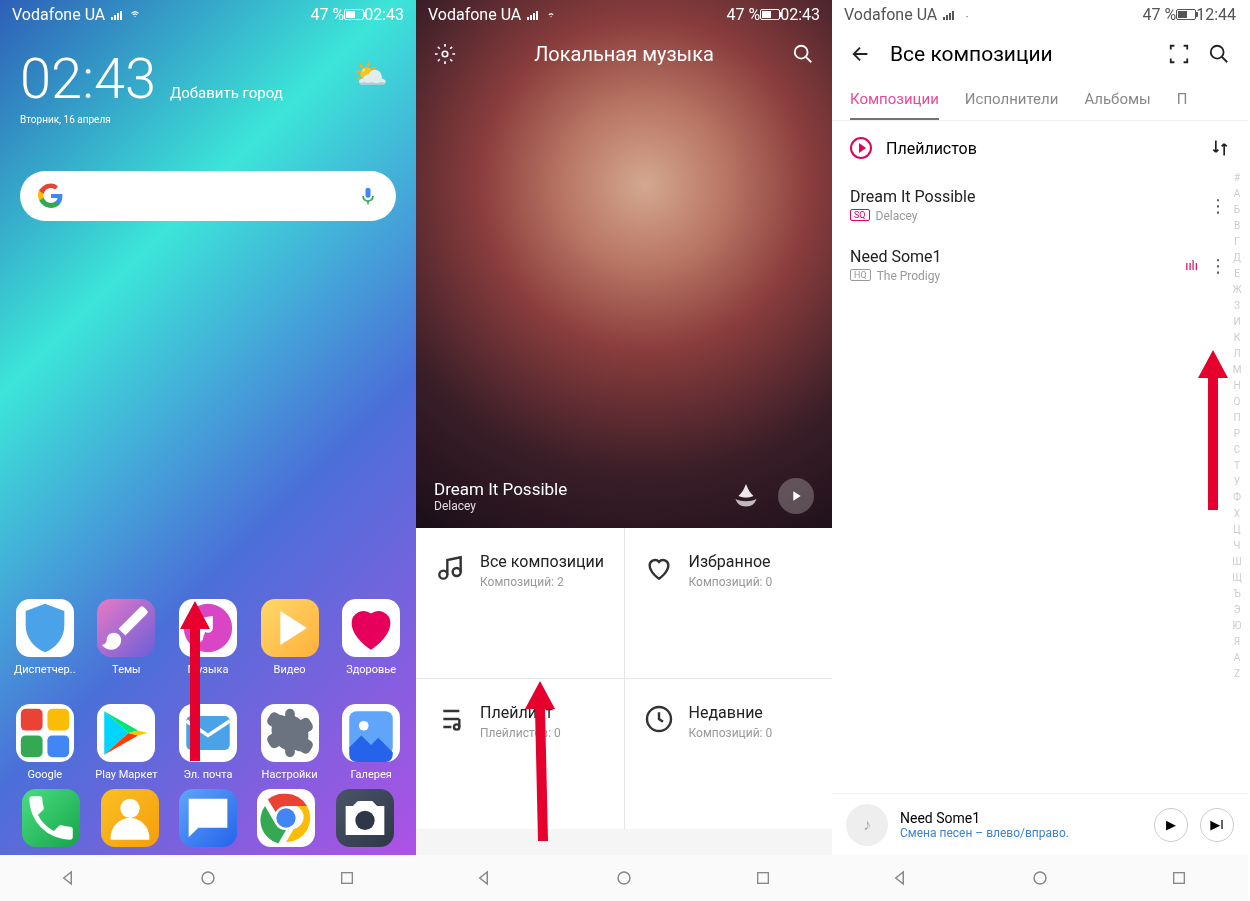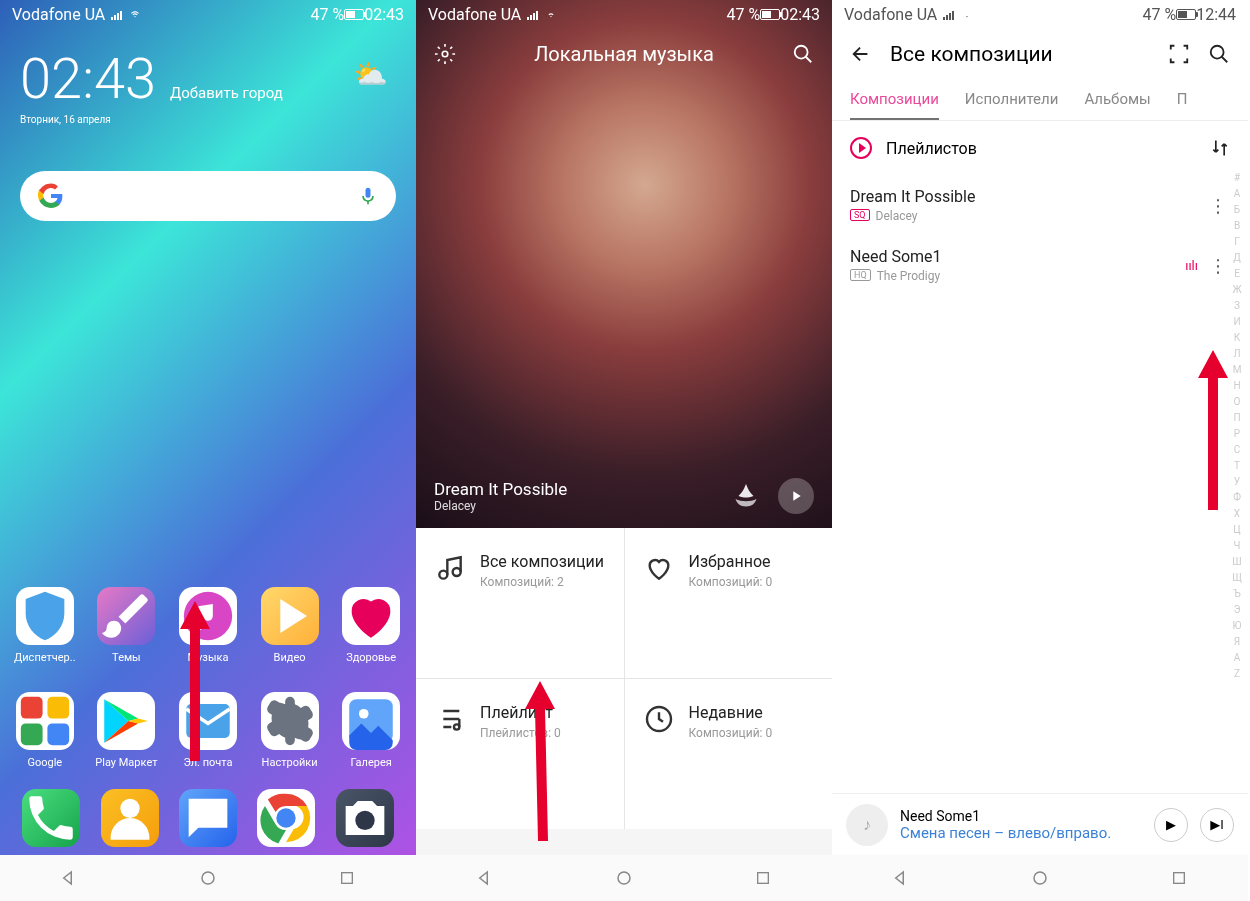--- a/index.html
+++ b/index.html
@@ -12,21 +12,21 @@
 .status-left { display: flex; gap: 6px; align-items: center; }
 .status-right { display: flex; gap: 0; align-items: center; }
 .s1 .clock-block { padding: 18px 20px; color: #fff; }
 .s1 .big-time { font-size: 56px; font-weight: 300; display: inline-block; }
 .s1 .add-city { font-size: 15px; margin-left: 10px; margin-top: 40px; }
 .s1 .date-line { font-size: 10px; margin-top: 2px; }
 .s1 .weather-icon { position: absolute; right: 28px; top: 58px; font-size: 28px; }
 .search-pill { margin: 28px 20px; height: 50px; background: #fff; border-radius: 25px; display: flex; align-items: center; justify-content: space-between; padding: 0 18px; }
 .g-icon { width: 26px; height: 26px; }
 .mic-icon { width: 20px; height: 20px; }
-.app-grid { position: absolute; bottom: 104px; left: 0; right: 0; padding: 0 4px; }
+.app-grid { position: absolute; bottom: 92px; left: 0; right: 0; padding: 0 4px; }
 .app-row { display: flex; justify-content: space-around; margin-bottom: 28px; }
 .app-cell { width: 72px; text-align: center; }
 .app-icon { width: 58px; height: 58px; border-radius: 14px; margin: 0 auto 6px; display: flex; align-items: center; justify-content: center; font-size: 28px; }
 .app-label { font-size: 11px; color: #fff; white-space: nowrap; overflow: hidden; text-overflow: ellipsis; }
 .dock { position: absolute; bottom: 48px; left: 0; right: 0; display: flex; justify-content: space-around; padding: 0 12px; }
 .dock .app-icon { width: 58px; height: 58px; }
 .navbar { position: absolute; bottom: 0; left: 0; right: 0; height: 46px; background: #fafafa; display: flex; justify-content: space-around; align-items: center; }
 .nav-btn { width: 60px; height: 30px; display: flex; align-items: center; justify-content: center; }
 
 
@@ -65,21 +65,21 @@
 .s3 .track-meta { font-size: 12px; color: #999; margin-top: 3px; display: flex; align-items: flex-start; gap: 6px; }
 .s3 .badge { border: 1px solid #e6005c; color: #e6005c; font-size: 9px; padding: 0 3px; border-radius: 2px; }
 .s3 .badge.hq { border-color: #999; color: #999; }
 .s3 .eq { color: #e6005c; font-size: 13px; margin-right: 8px; text-align: right; }
 .s3 .more-dots { width: 24px; text-align: center; font-size: 18px; color: #555; }
 .s3 .letter-index { position: absolute; right: 4px; top: 170px; font-size: 10px; color: #ccc; line-height: 16px; text-align: center; width: 14px; }
 .s3 .mini-player { position: absolute; bottom: 46px; left: 0; right: 0; height: 62px; background: #fff; border-top: 1px solid #eee; display: flex; align-items: center; padding: 0 14px; gap: 12px; }
 .s3 .mp-art { width: 42px; height: 42px; border-radius: 50%; background: #eee; display: flex; align-items: center; justify-content: center; color: #aaa; }
 .s3 .mp-info { flex: 1; }
 .s3 .mp-title { font-size: 14px; }
-.s3 .mp-sub { font-size: 15px; color: #3b82d6; }
+.s3 .mp-sub { font-size: 12px; color: #3b82d6; }
 .s3 .mp-btn { width: 34px; height: 34px; border: 1px solid #ccc; border-radius: 50%; display: flex; align-items: center; justify-content: center; font-size: 13px; }
 
 .red-arrow { position: absolute; width: 40px; height: 160px; pointer-events: none; }
 .red-arrow svg { width: 100%; height: 100%; }
 
 .bat-icon { width: 20px; height: 11px; border: 1px solid currentColor; border-radius: 2px; position: relative; display: inline-block; }
 .bat-icon::after { content: ''; position: absolute; right: -3px; top: 2px; width: 2px; height: 5px; background: currentColor; border-radius: 0 1px 1px 0; }
 .bat-fill { position: absolute; left: 1px; top: 1px; bottom: 1px; width: 47%; background: currentColor; }
 
 .sig-icon { display: inline-flex; align-items: flex-end; gap: 1px; height: 11px; }

